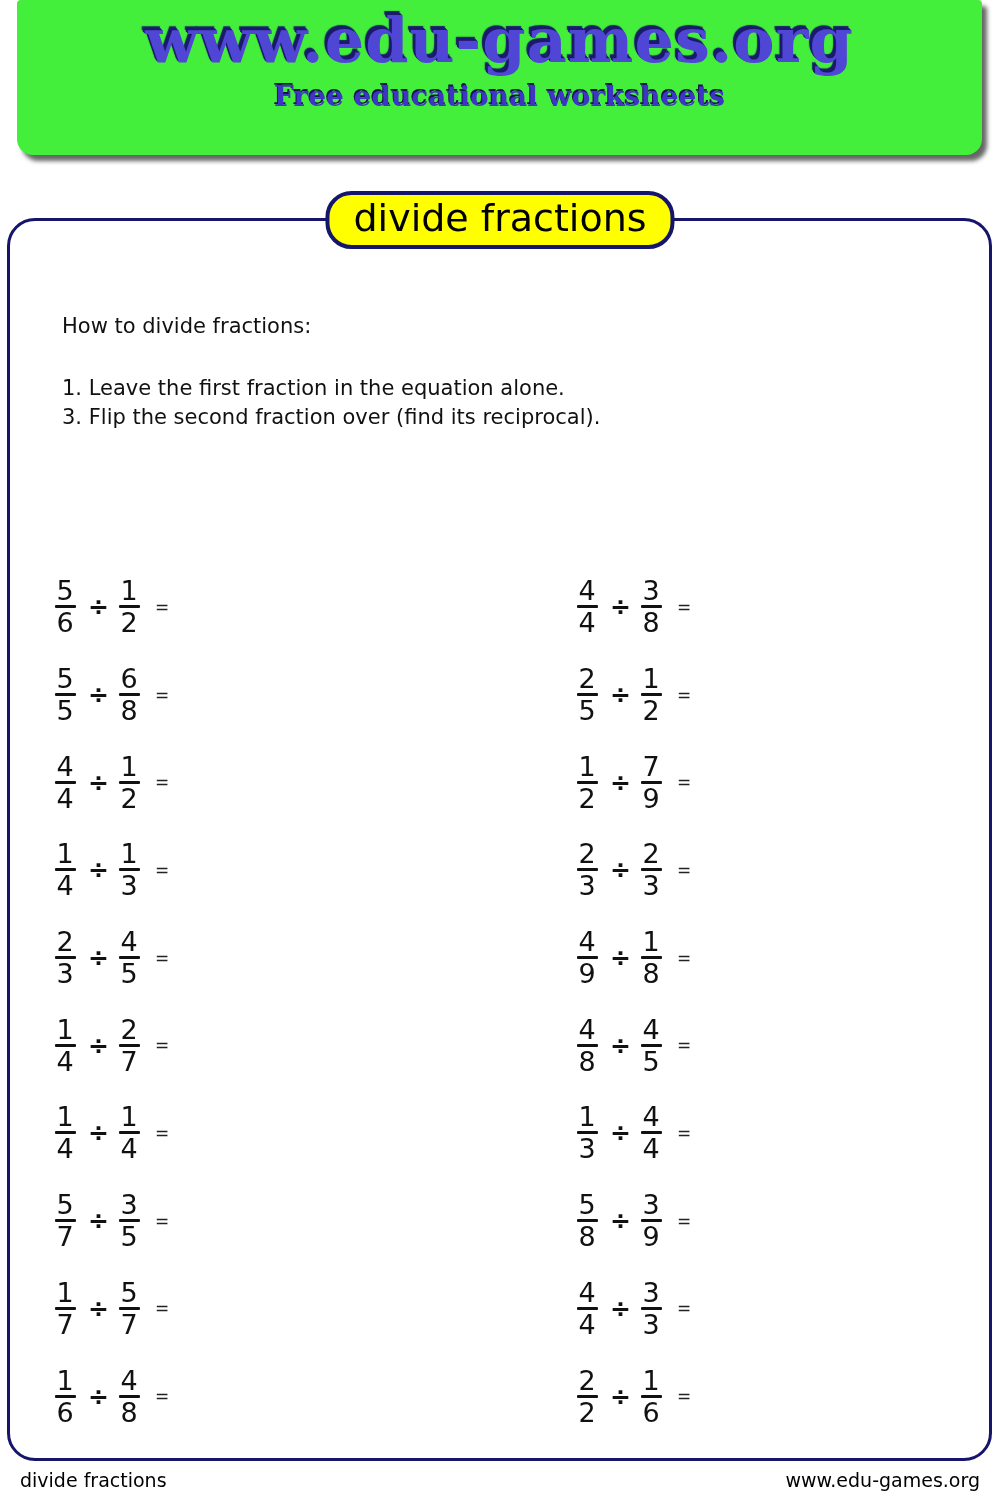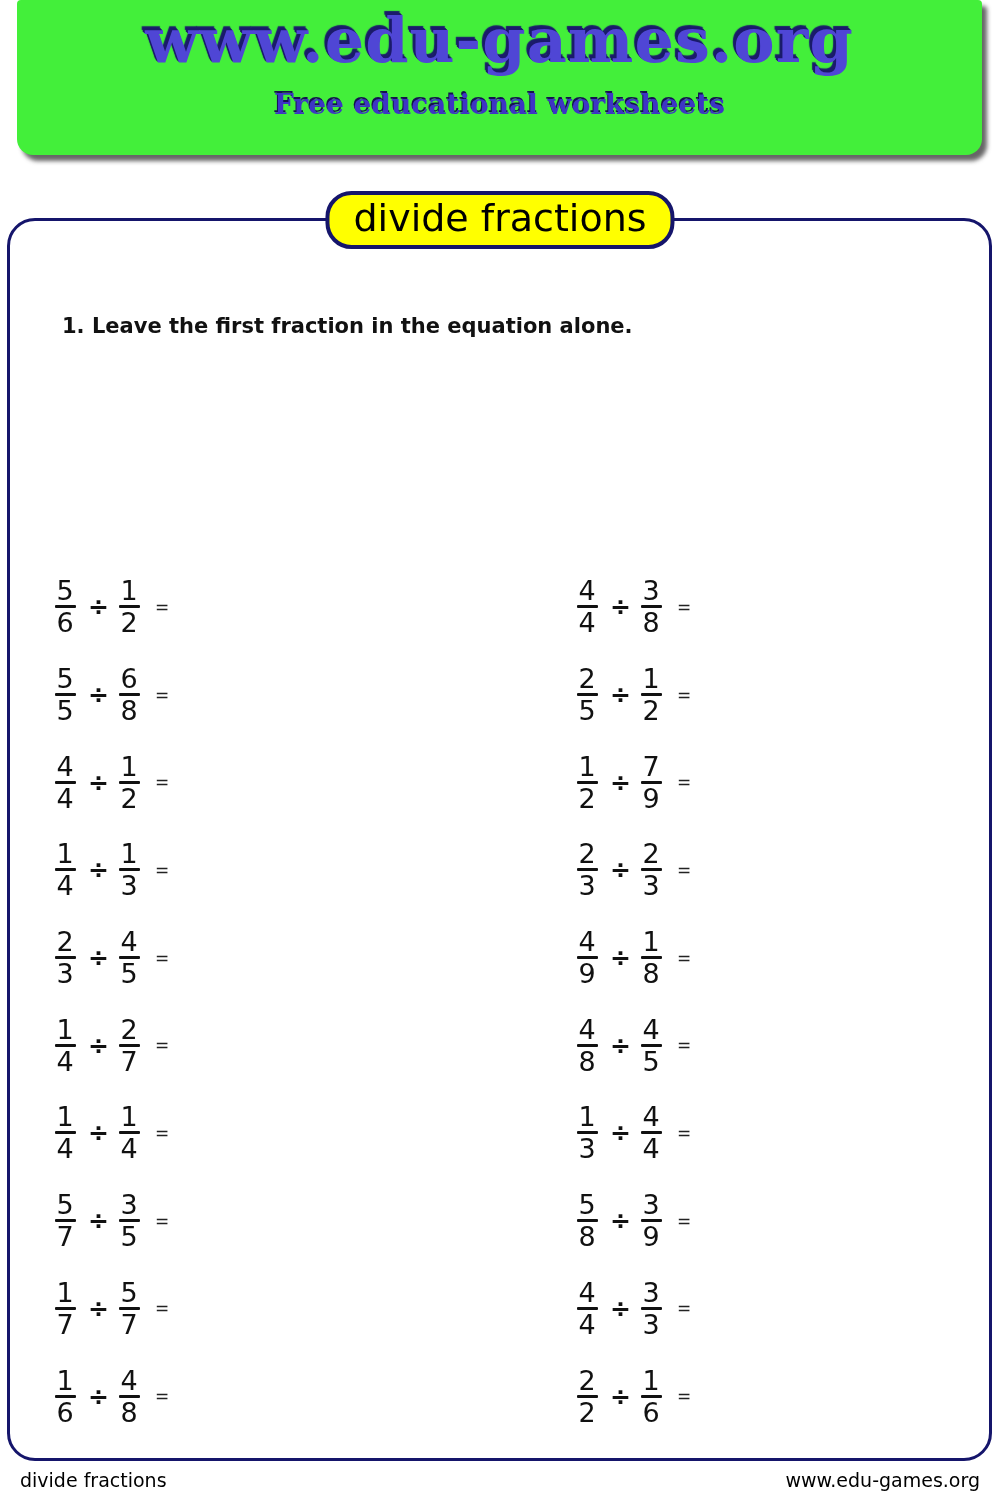--- a/index.html
+++ b/index.html
@@ -26,21 +26,21 @@
     margin-top: 4px;
     font-family: "DejaVu Serif", serif;
     font-weight: bold;
     font-size: 62px;
     line-height: 74px;
     color: #4f46d5;
     text-shadow: -1px -1px 0 #1b1b6b, -2px -2px 0 #1b1b6b, -3px -4px 1px #1b1b6b;
     letter-spacing: 1px;
   }
   .banner-sub {
-    margin-top: 10px;
+    margin-top: 2px;
     font-family: "DejaVu Serif", serif;
     font-weight: bold;
     font-size: 28px;
     color: #3d35c4;
     text-shadow: -1px -2px 0 #14124f;
   }
 
   
   .sheet {
     position: absolute;
@@ -73,21 +73,20 @@
     color: #111111;
   }
   .instr-head {
     font-size: 21px;
     line-height: 28px;
     margin-bottom: 34px;
   }
   .instr-line {
     font-size: 21px;
     line-height: 28.5px;
-    font-weight: bold;
   }
 
   
   .col { position: absolute; top: 563px; z-index: 2; }
   #col-left  { left: 48px; }
   #col-right { left: 570px; }
   .problem {
     height: 87.7px;
     display: flex;
     align-items: center;
@@ -142,22 +141,24 @@
 <div class="banner">
   <div class="banner-title">www.edu-games.org</div>
   <div class="banner-sub">Free educational worksheets</div>
 </div>
 
 <div class="pill">divide fractions</div>
 
 <div class="sheet"></div>
 
 <div class="instructions">
+  <div class="instr-head">How to divide fractions:</div>
   <div id="instruction-lines">
       <div class="instr-line">1. Leave the first fraction in the equation alone.</div>
+      <div class="instr-line">3. Flip the second fraction over (find its reciprocal).</div>
     </div>
 </div>
 
 <div class="col" id="col-left">
   <div class="problem">
     <div class="frac">
       <span class="num f-a-num">5</span>
       <span class="bar"></span>
       <span class="den f-a-den">6</span>
     </div>

